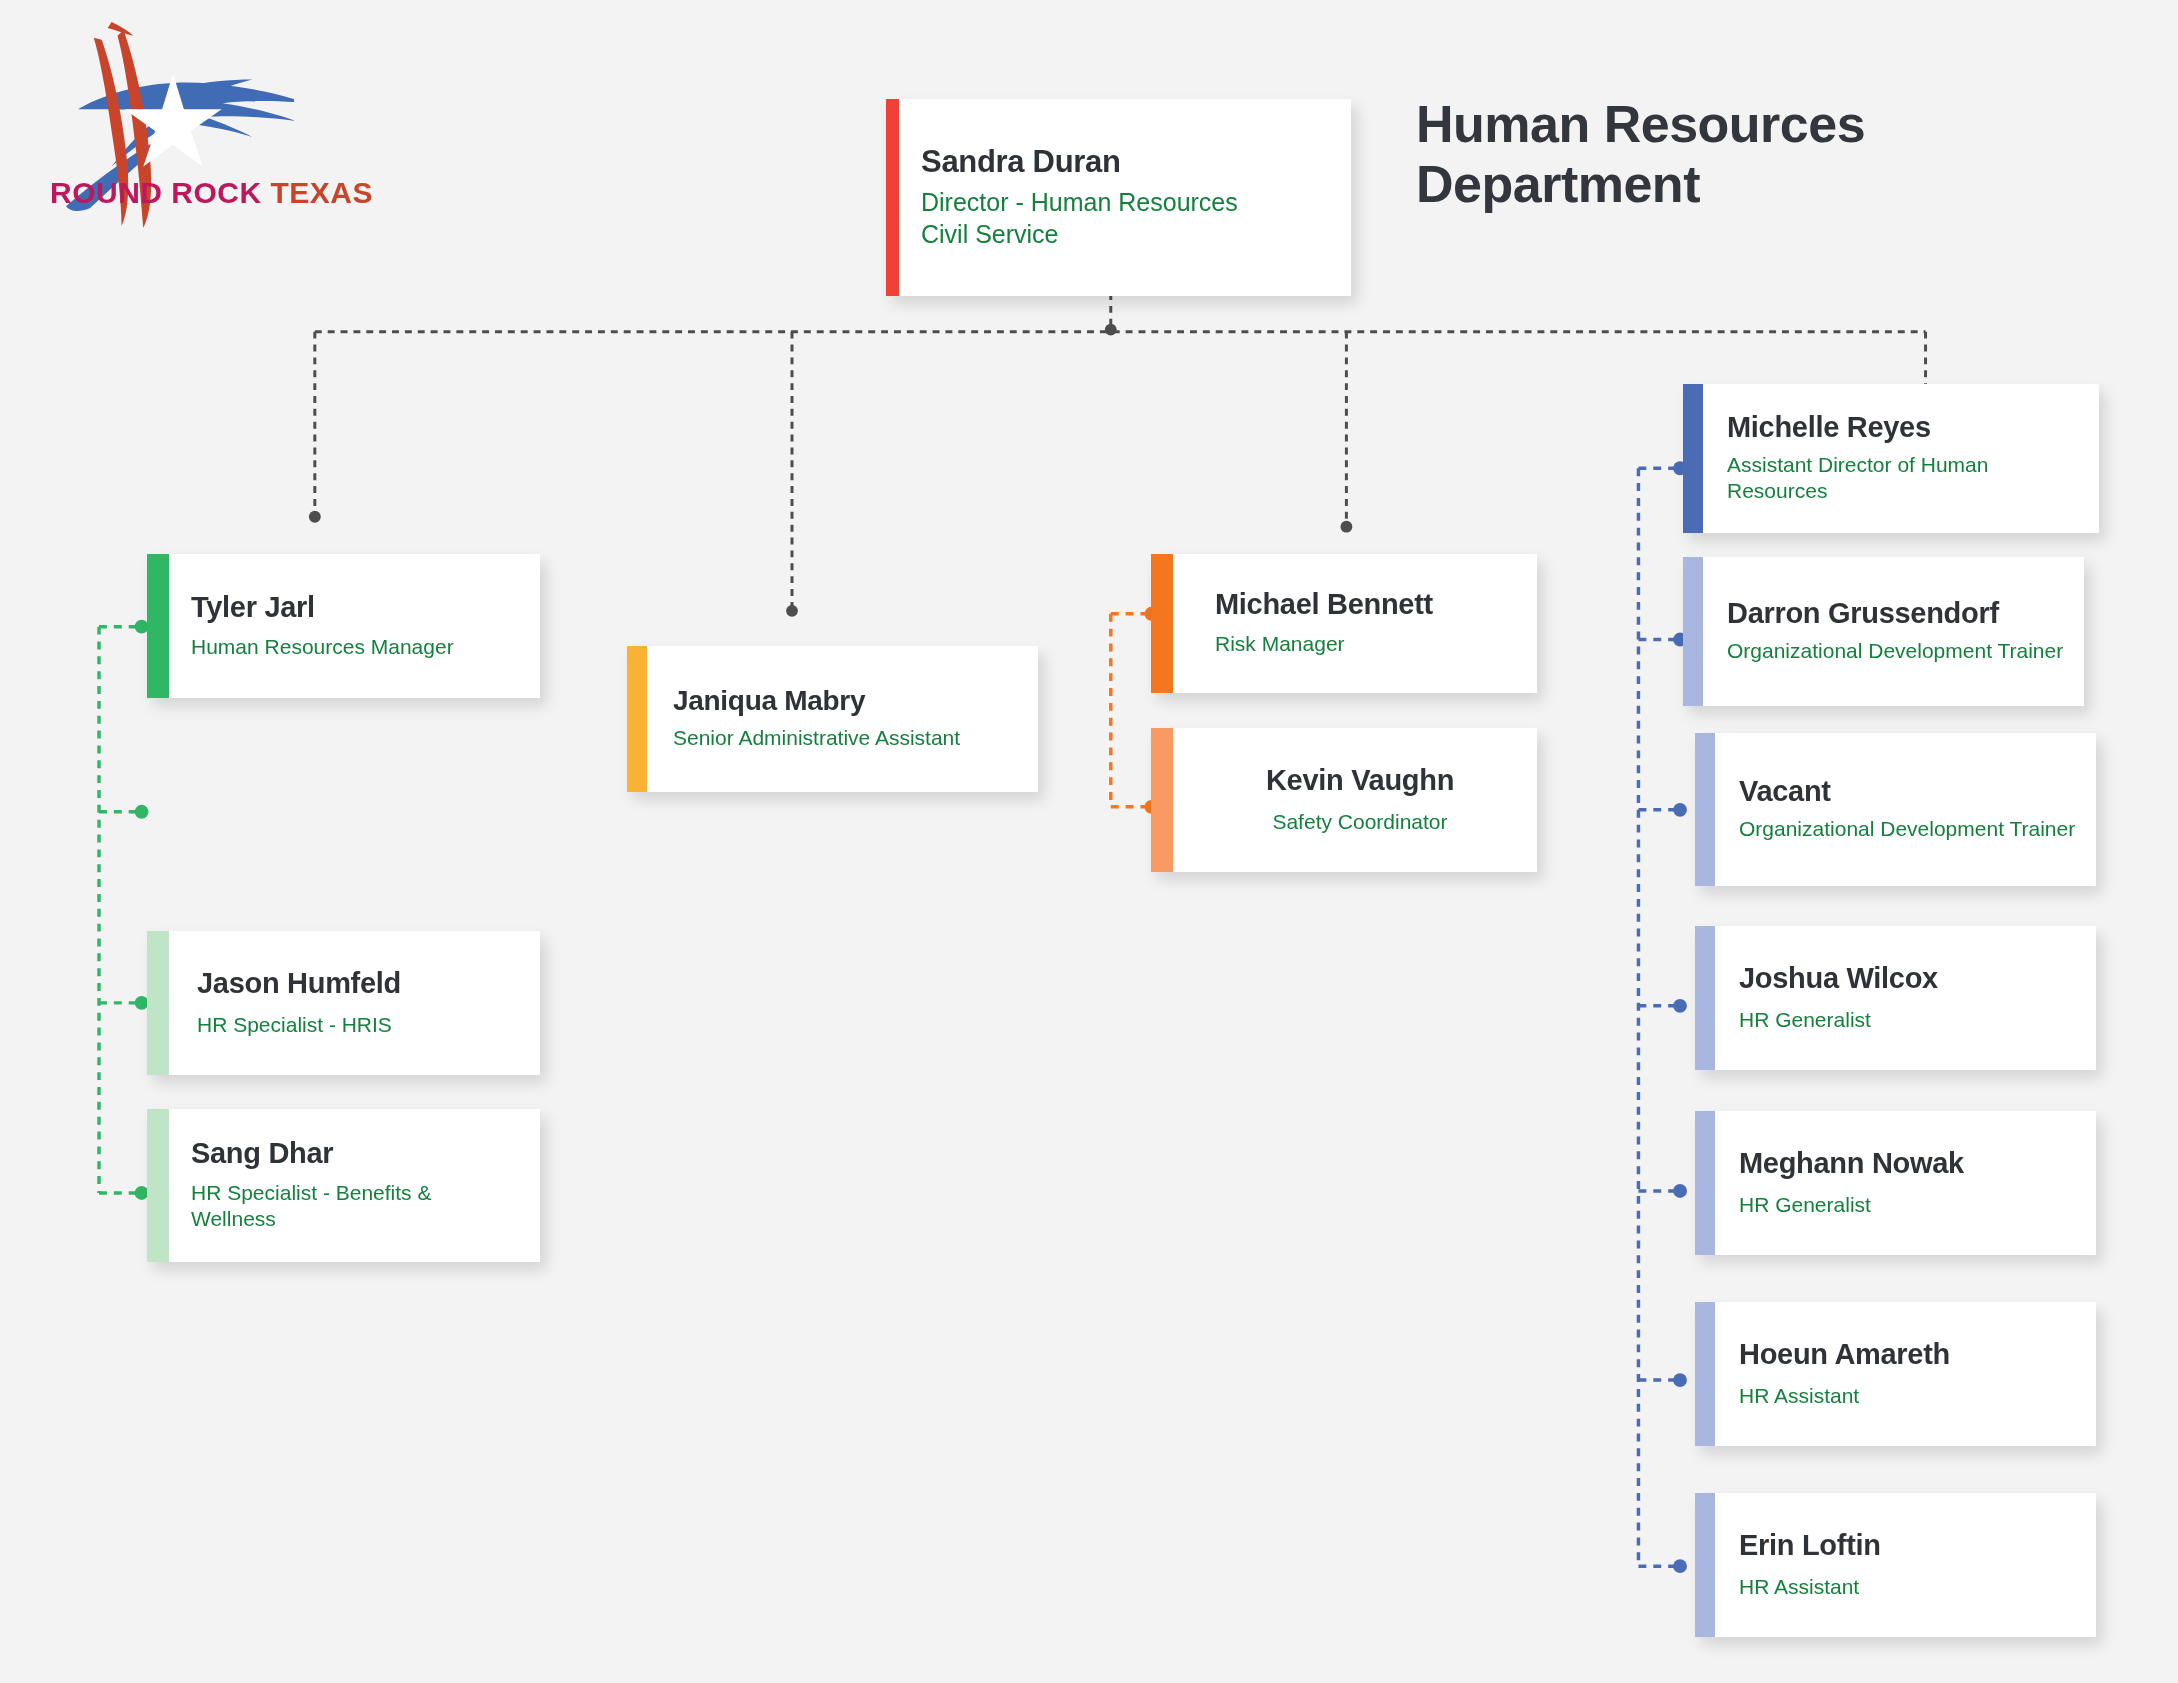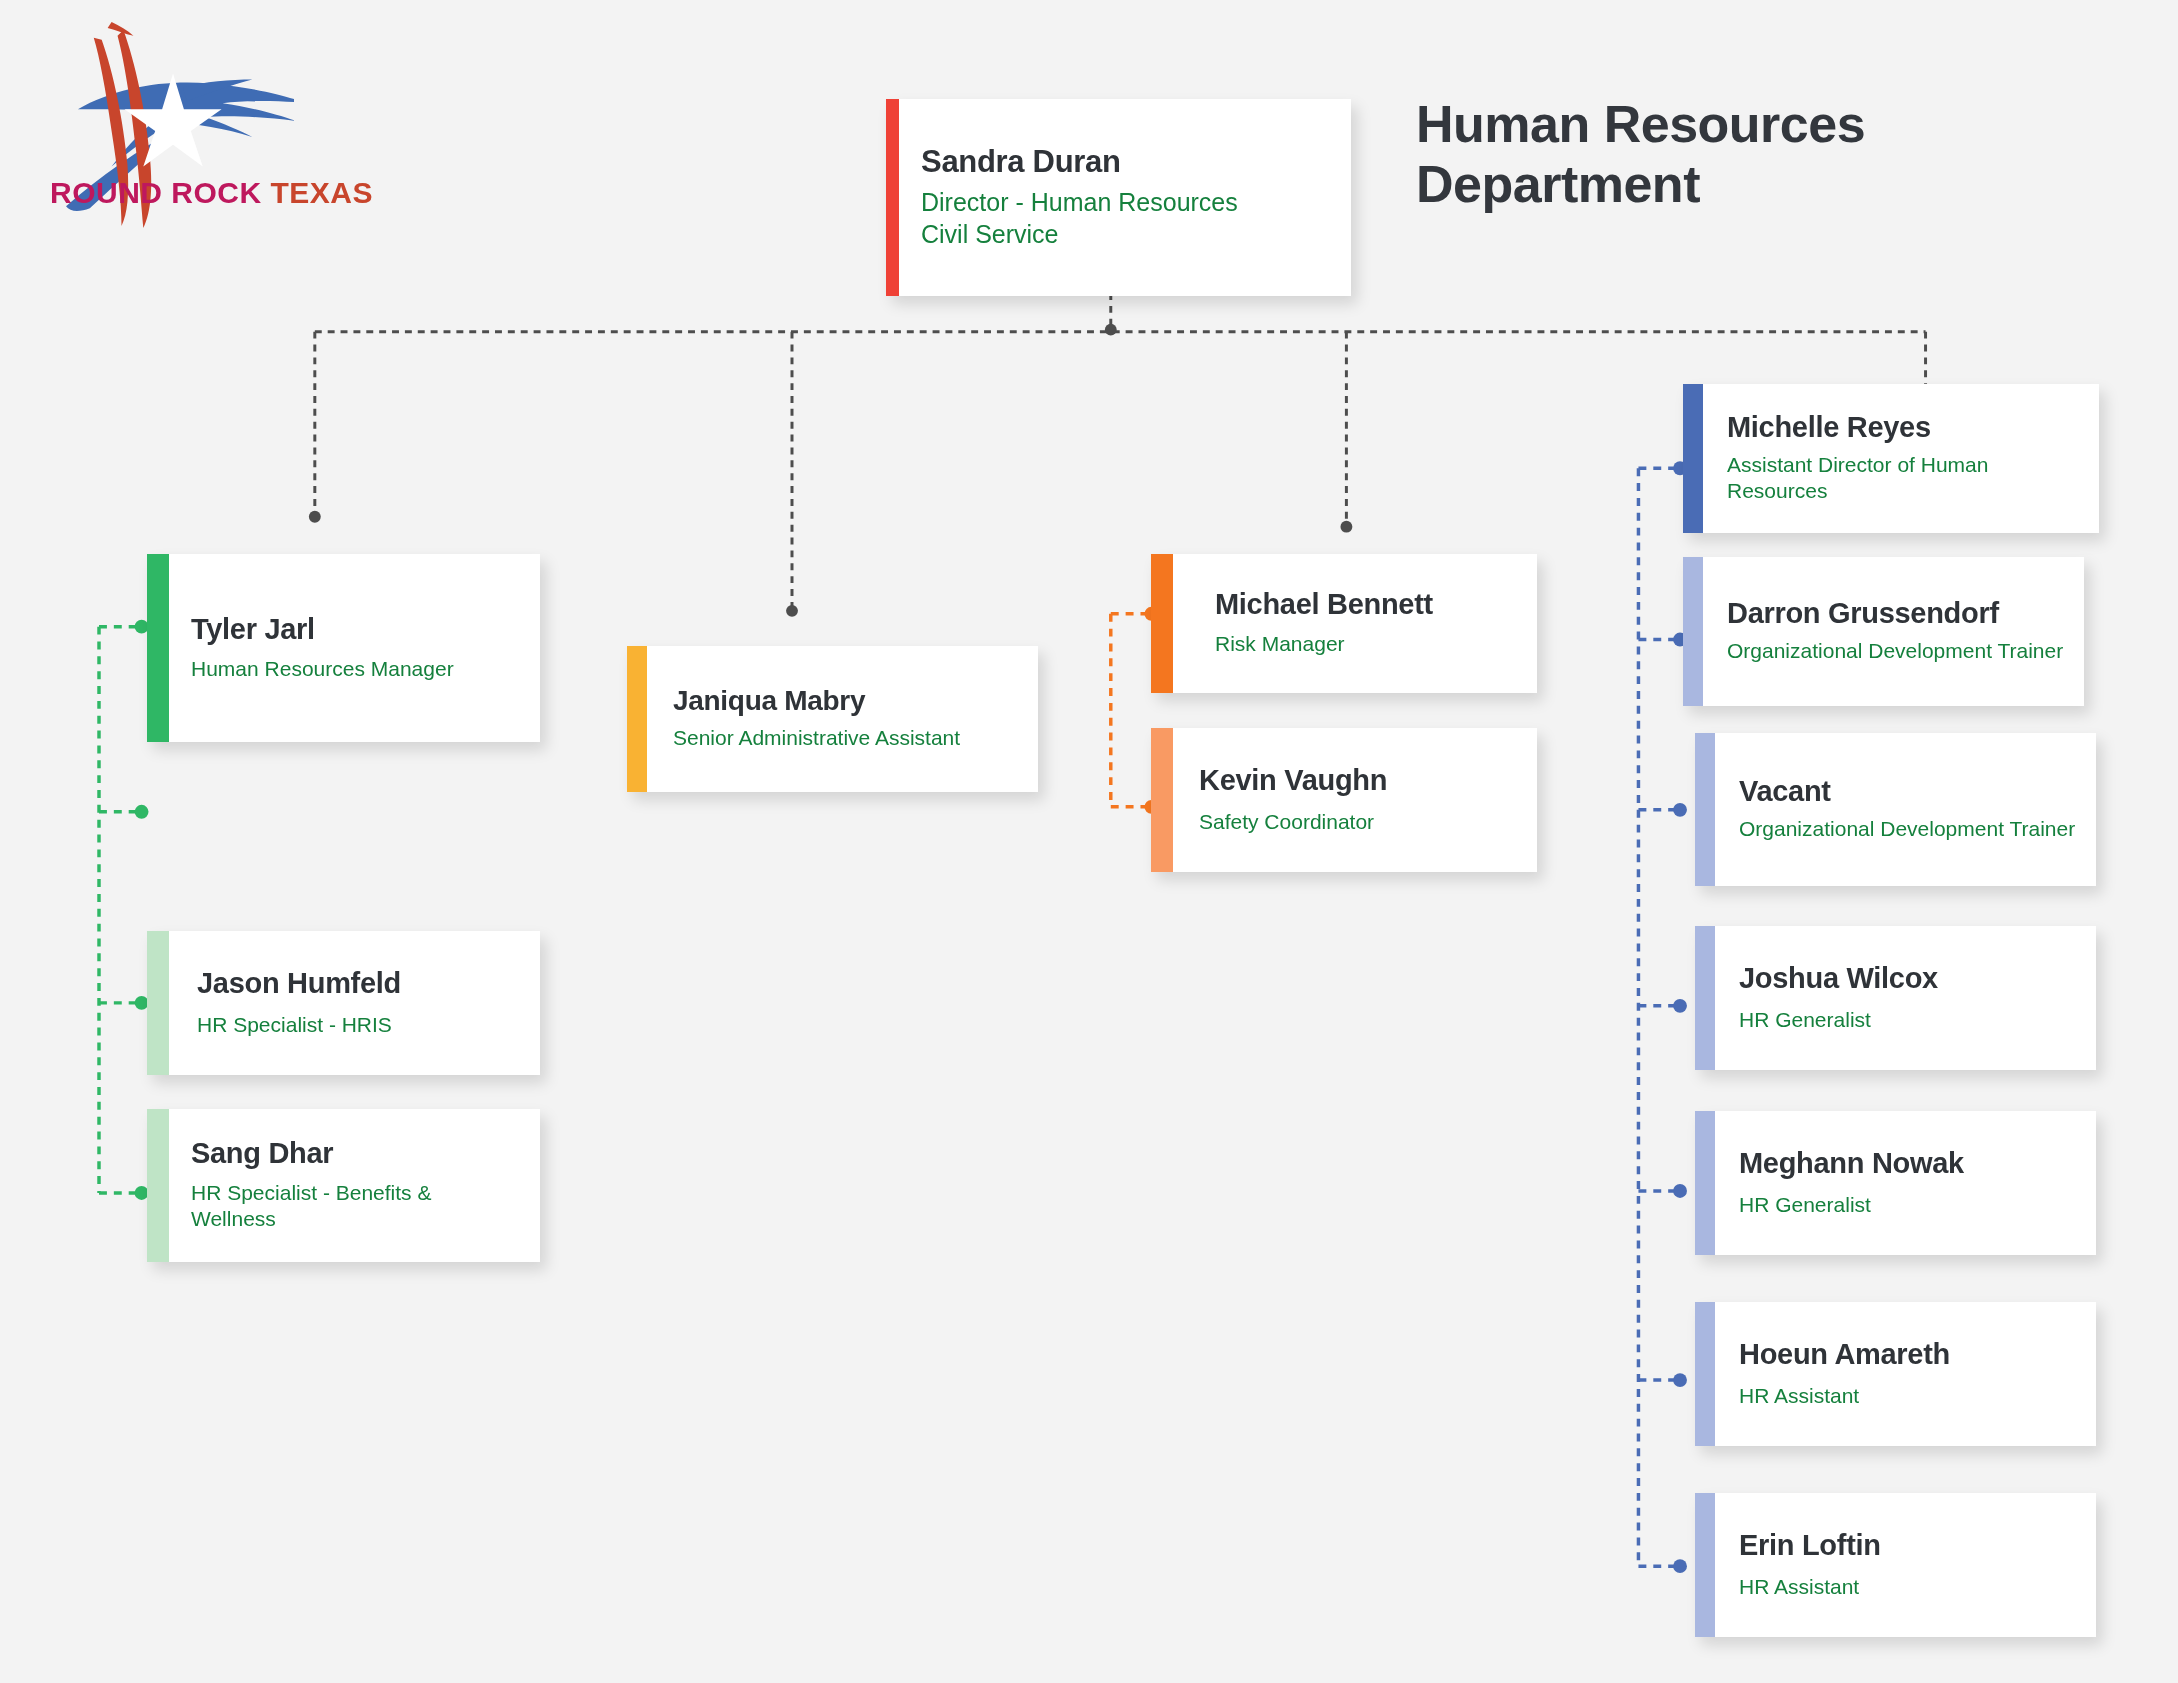--- a/index.html
+++ b/index.html
@@ -152,21 +152,21 @@
 
   <div class="card c-root" style="left:886px; top:99px; width:465px; height:197px;">
     <div class="bar" style="width:13px; background:#ef4136;"></div>
     <div class="body" style="padding:18px 20px 18px 22px;">
       <div class="nm">Sandra Duran</div>
       <div class="ti" style="margin-top:6px;">Director - Human Resources</div>
       <div class="ti">Civil Service</div>
     </div>
   </div>
 
-  <div class="card c-std" style="left:147px; top:554px; width:393px; height:188px;justify-content:space-between;">
+  <div class="card c-std" style="left:147px; top:554px; width:393px; height:144px;justify-content:space-between;">
     <div class="bar" style="width:22px; background:#2fb765;"></div>
     <div class="body" style="padding:14px 16px 14px 22px;">
       <div class="nm">Tyler Jarl</div>
       <div class="ti" style="margin-top:10px;">Human Resources Manager</div>
     </div>
   </div>
 
 
   <div class="card c-std" style="left:147px; top:931px; width:393px; height:144px;">
     <div class="bar" style="width:22px; background:#bfe4c6;"></div>
@@ -193,21 +193,21 @@
   </div>
 
   <div class="card c-std" style="left:1151px; top:554px; width:386px; height:139px;">
     <div class="bar" style="width:22px; background:#f4761f;"></div>
     <div class="body" style="padding:14px 16px 14px 42px;">
       <div class="nm">Michael Bennett</div>
       <div class="ti" style="margin-top:10px;">Risk Manager</div>
     </div>
   </div>
 
-  <div class="card c-std" style="left:1151px; top:728px; width:386px; height:144px;">
+  <div class="card c-std" style="left:1151px; top:728px; width:386px; height:144px;text-align:center;">
     <div class="bar" style="width:22px; background:#f99a63;"></div>
     <div class="body" style="padding:14px 16px 14px 26px;">
       <div class="nm">Kevin Vaughn</div>
       <div class="ti" style="margin-top:12px;">Safety Coordinator</div>
     </div>
   </div>
 
   <div class="card c-std" style="left:1683px; top:384px; width:416px; height:149px;">
     <div class="bar" style="width:20px; background:#4a6cb5;"></div>
     <div class="body" style="padding:14px 16px 14px 24px;">

